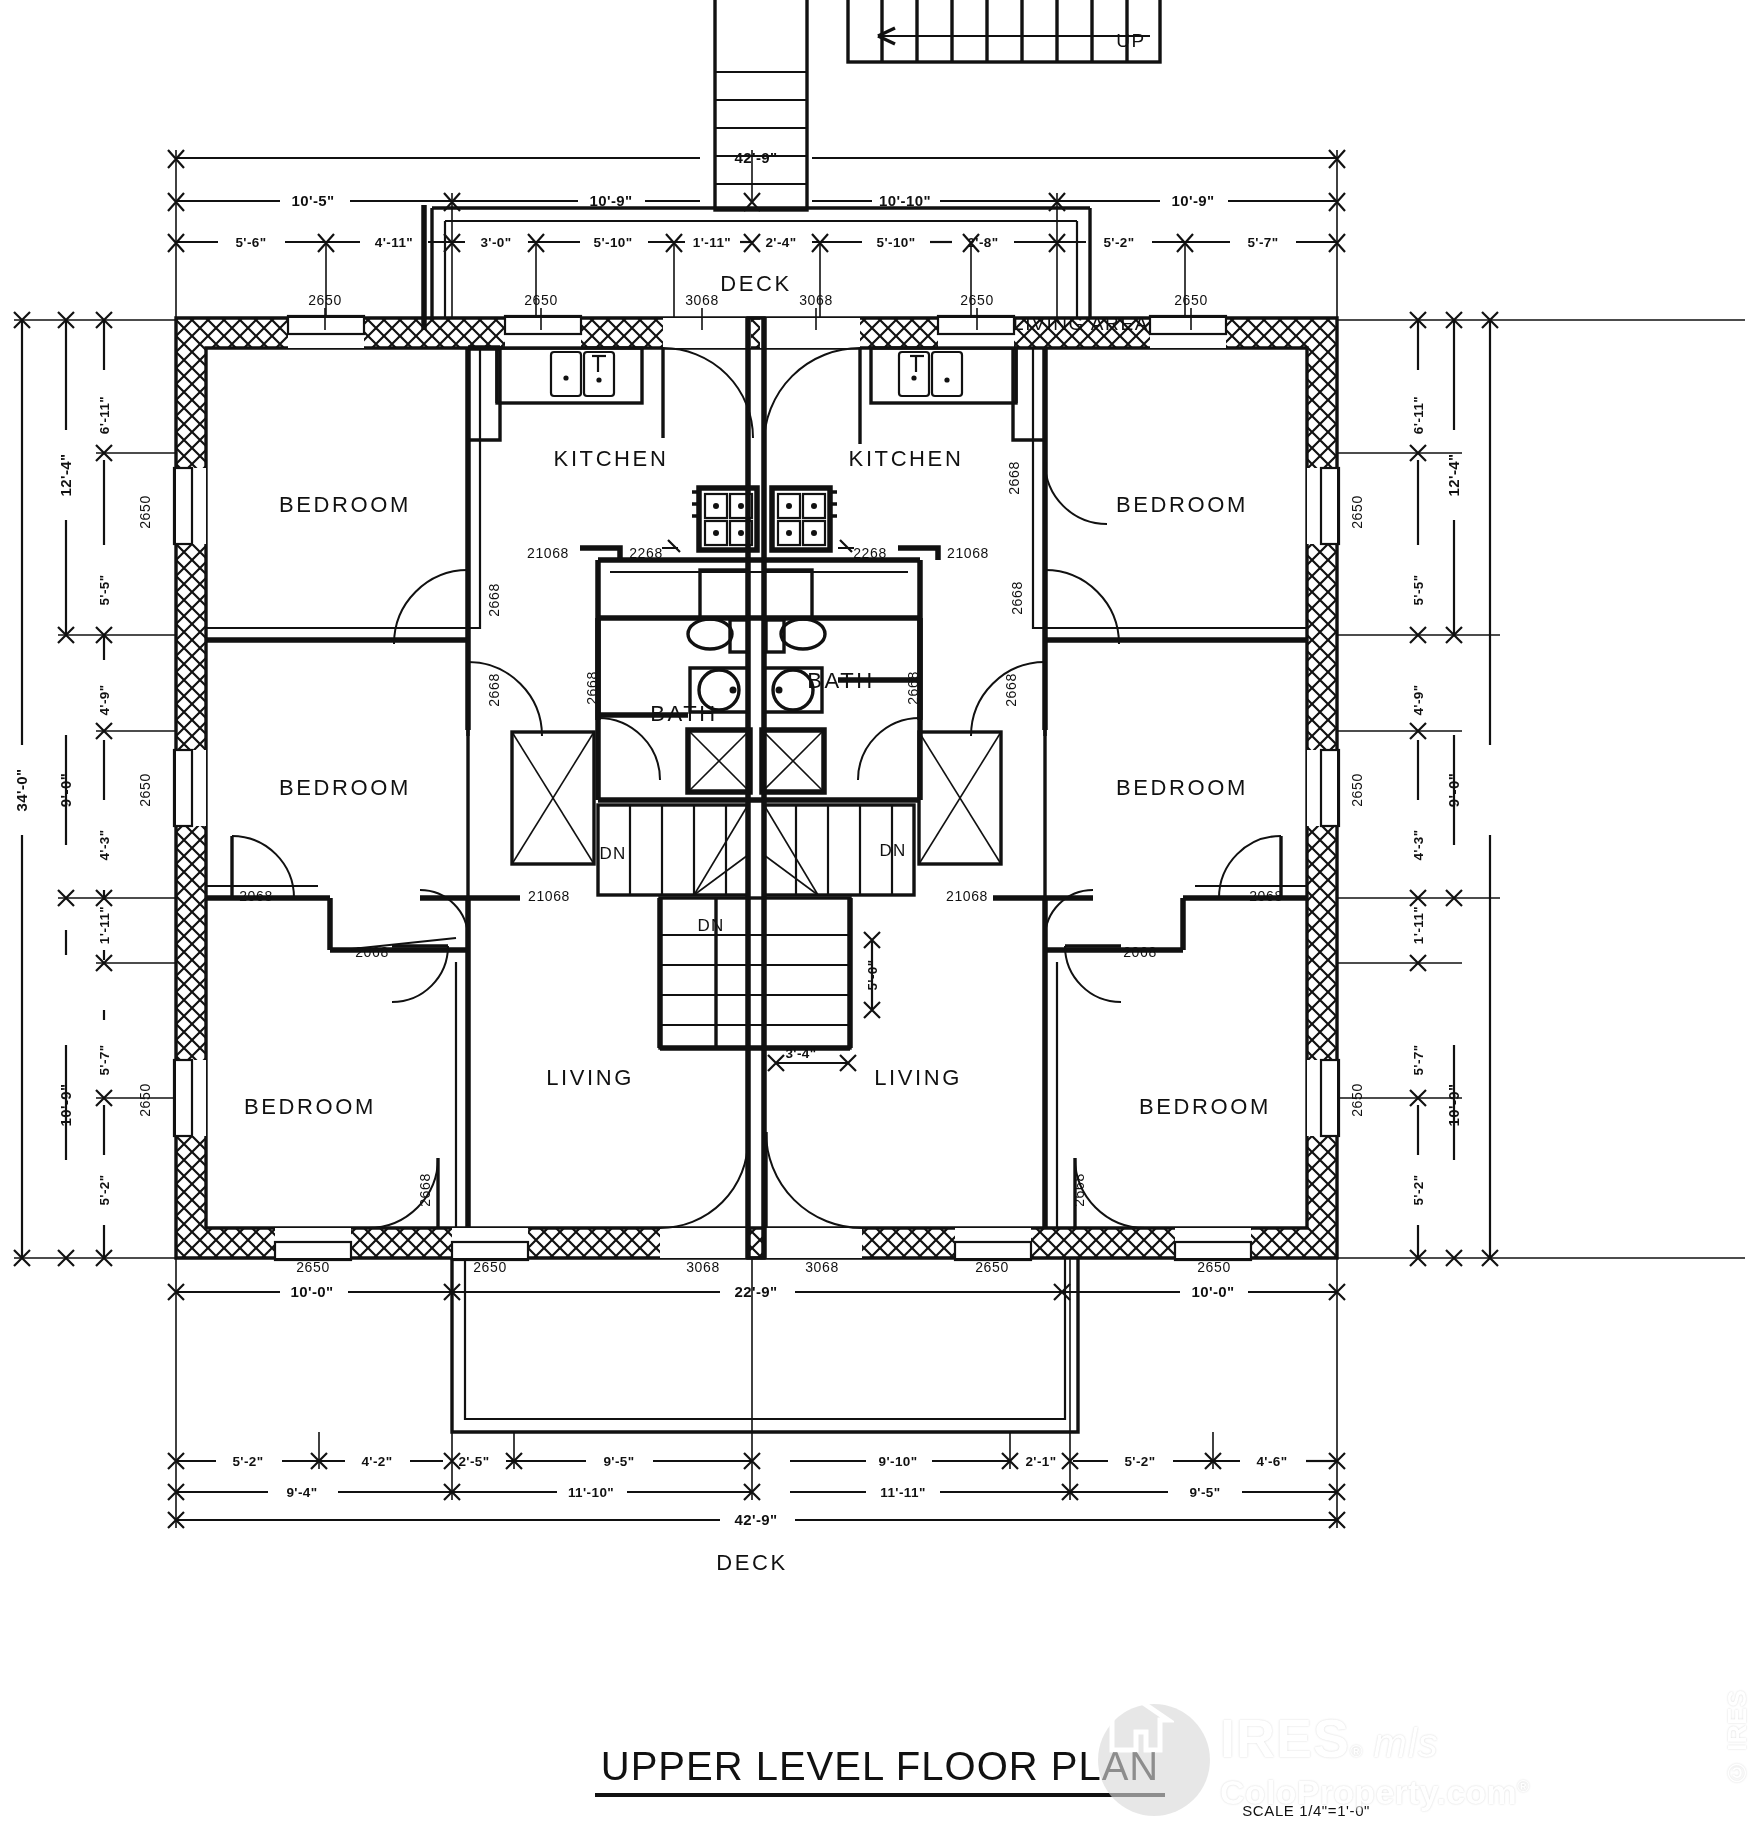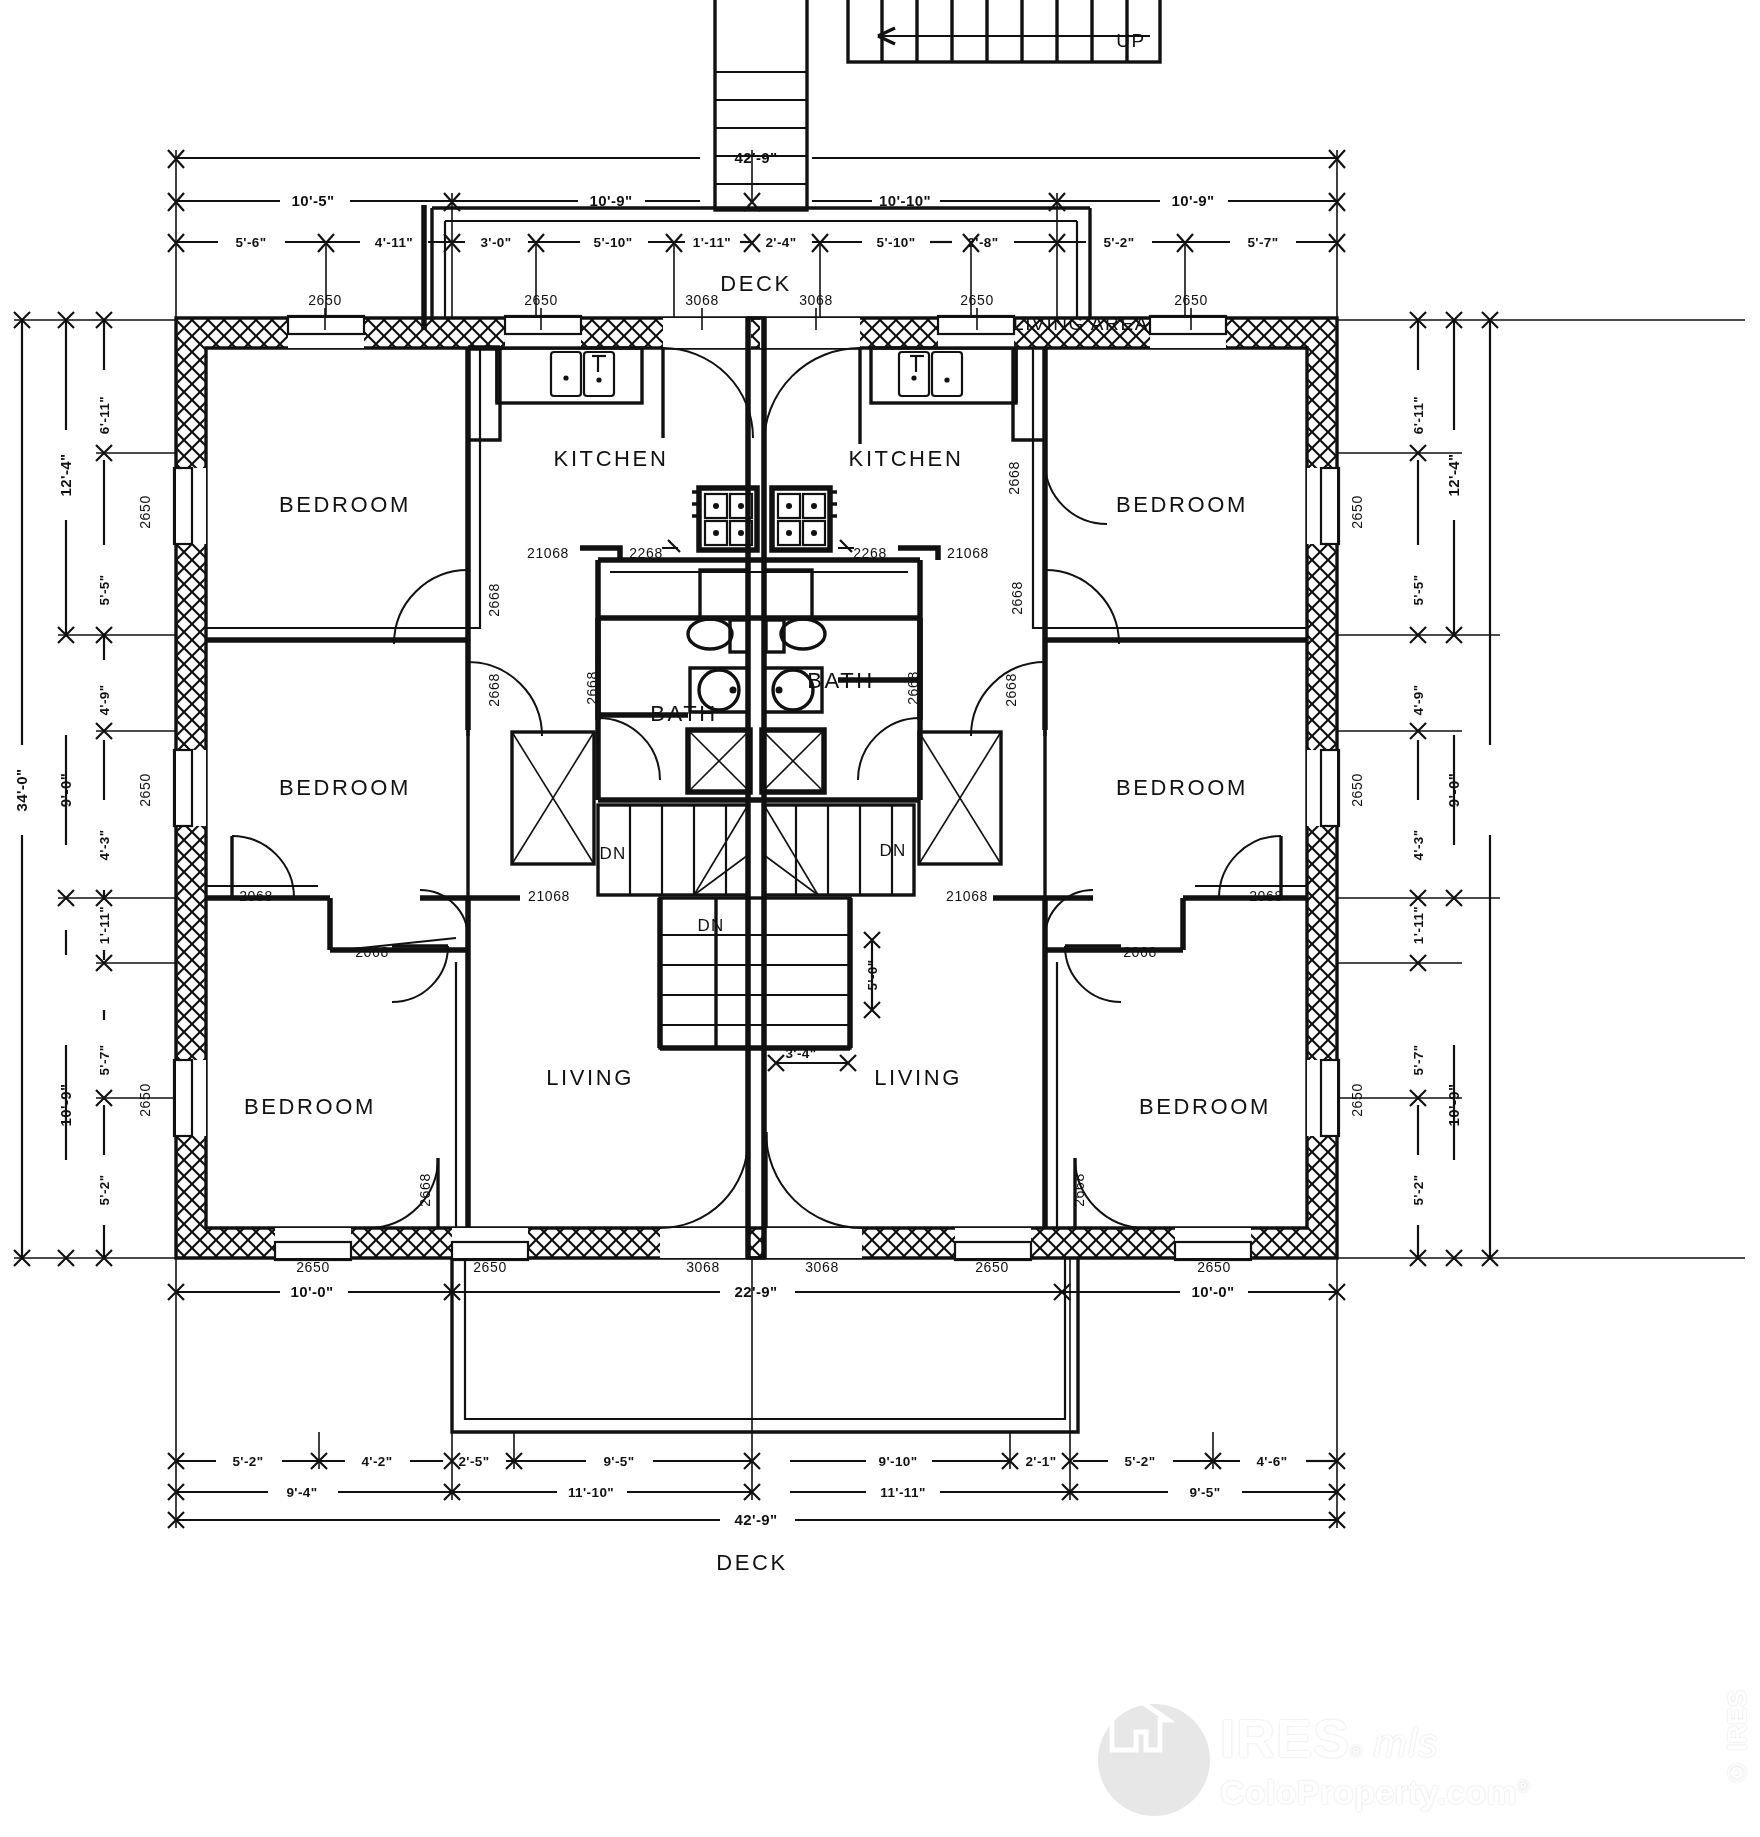--- a/index.html
+++ b/index.html
@@ -744,20 +744,24 @@
     <text class="dimtxt sm" x="903" y="1497">11'-11"</text>
     <text class="dimtxt sm" x="1205" y="1497">9'-5"</text>
 
     <text class="dimtxt" x="756" y="1525">42'-9"</text>
 
     <text class="dimtxt sm" x="801" y="1058">3'-4"</text>
     <text class="dimtxt sm" transform="translate(877,975) rotate(-90)" x="0" y="0">5'-0"</text>
 
   </svg>
 
+  <div id="title-block">
+    <div id="plan-title">UPPER LEVEL FLOOR PLAN</div>
+    <div id="plan-scale">SCALE 1/4"=1'-0"</div>
+  </div>
 
   <div id="watermark">
     <div id="wm-logo">
       <svg width="76" height="70" viewBox="0 0 76 70">
         <path d="M38 8 L70 30 L62 30 L62 60 L48 60 L48 42 L38 42 L38 60 L14 60 L14 30 L6 30 Z" fill="none" stroke="#ffffff" stroke-width="5"></path>
       </svg>
     </div>
     <div id="wm-text">
       <div id="wm-line1">
         <span>IRES</span>

